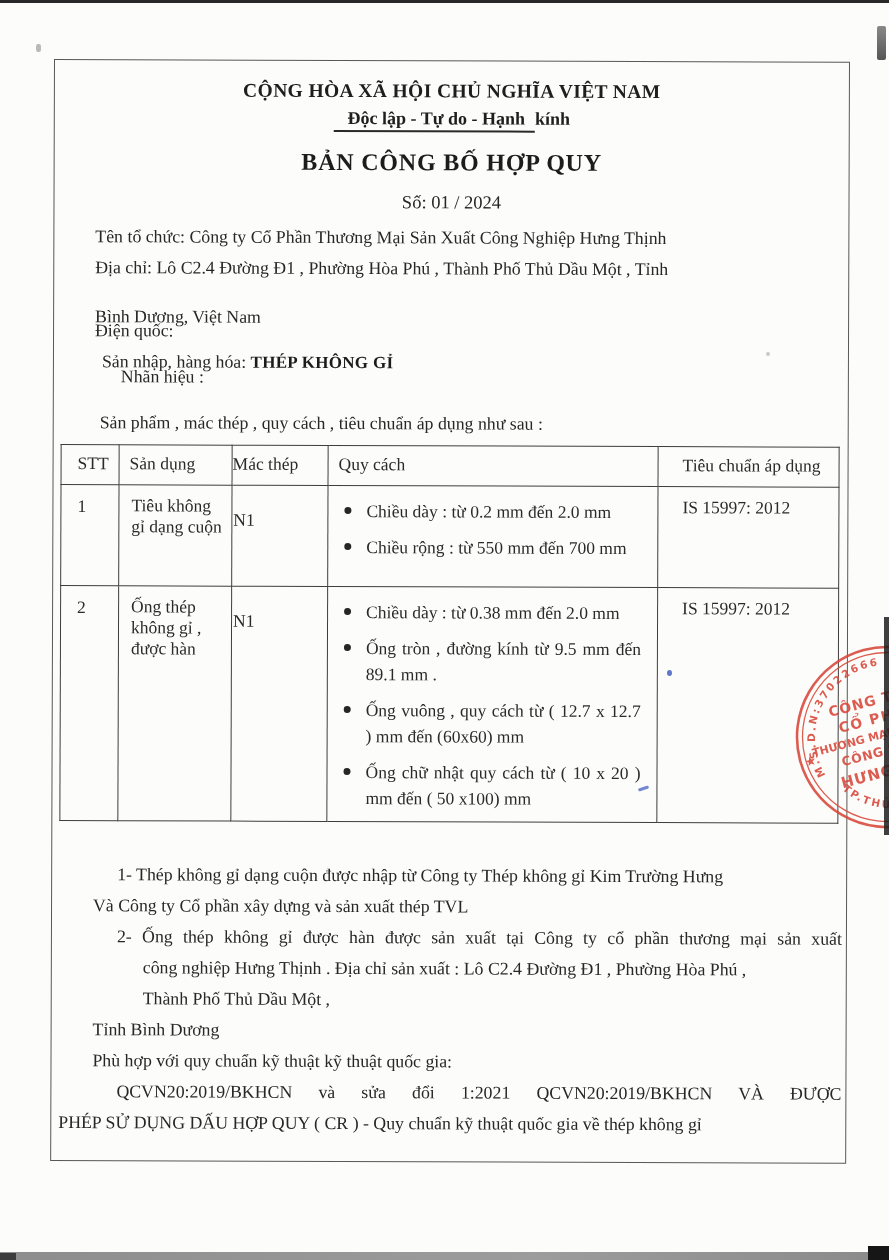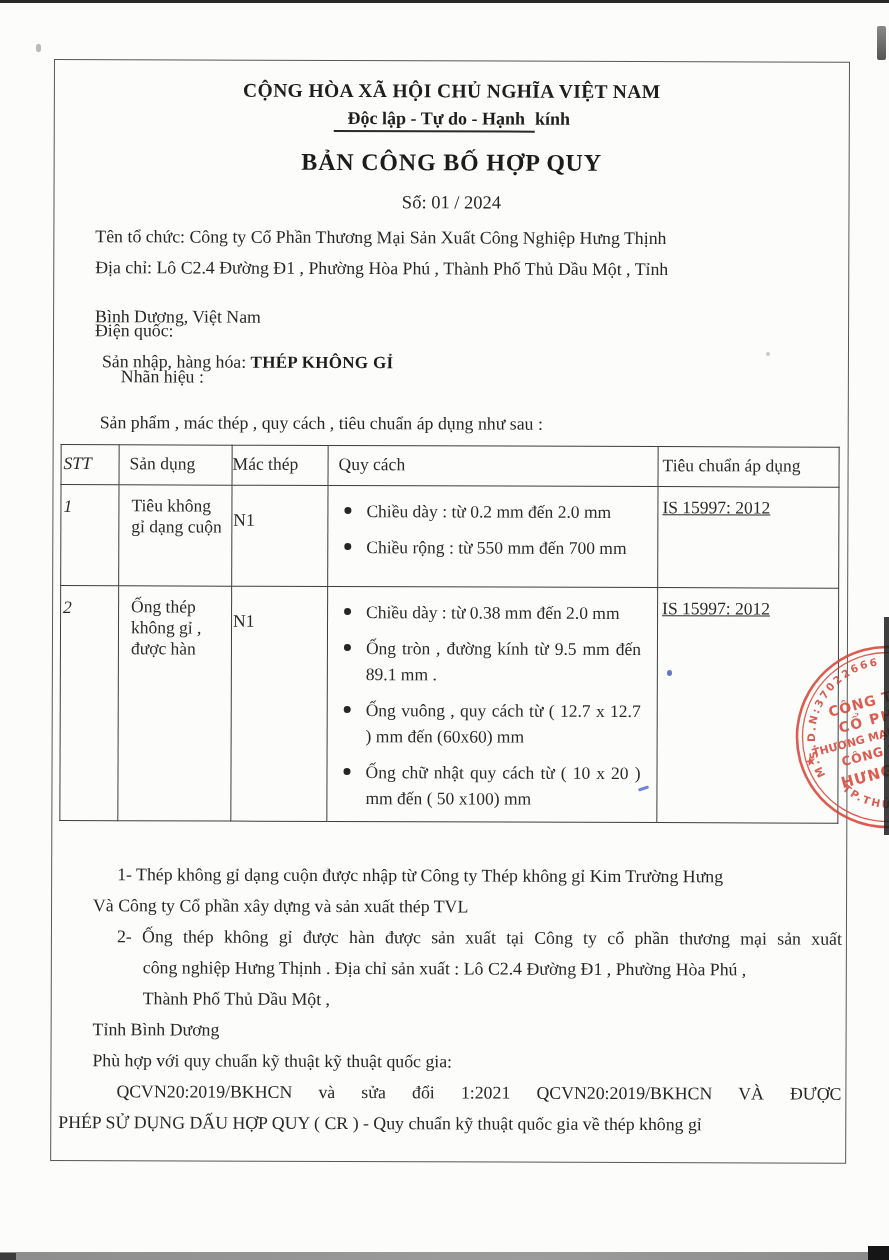--- a/index.html
+++ b/index.html
@@ -50,28 +50,28 @@
   table.spec th, table.spec td {
     border: 1.6px solid #3e3e3e;
     vertical-align: top;
     font-weight: normal;
     text-align: left;
   }
   tr.hdr { height: 40px; }
   tr.r1  { height: 101px; }
   tr.r2  { height: 232px; }
   th { padding: 8px 6px 0 10px; white-space: nowrap; overflow: hidden; }
-  th.c-stt, td.c-stt { text-align: center; padding: 8px 2px 0 2px; font-style: italic; }
+  th.c-stt, td.c-stt { text-align: center; padding: 8px 2px 0 16px; }
   td.c-stt { padding-top: 11px; }
   td.c-sp  { padding: 10px 8px 0 12px; text-align: justify; }
   th.c-mt  { padding-left: 0; }
   td.c-mt  { text-align: center; padding-top: 24px; }
   td.c-qc  { padding: 4px 0 0 0; }
-  th.c-tc, td.c-tc { padding-left: 4px; }
-  td.c-tc  { padding-top: 10px; white-space: nowrap; text-decoration: underline; }
+  th.c-tc, td.c-tc { padding-left: 24px; }
+  td.c-tc  { padding-top: 10px; white-space: nowrap; }
 
   .spec-item { display: flex; margin: 8px 0 10px 0; }
   .spec-item .dot { flex: 0 0 38px; display: flex; justify-content: center; }
   .spec-item .dot::before {
     content:""; width: 7px; height: 7px; border-radius: 50%;
     background: #262626; margin-top: 9px;
   }
   .spec-item .txt { flex: 1; text-align: justify; padding-right: 16px; line-height: 26px; }
 
   

